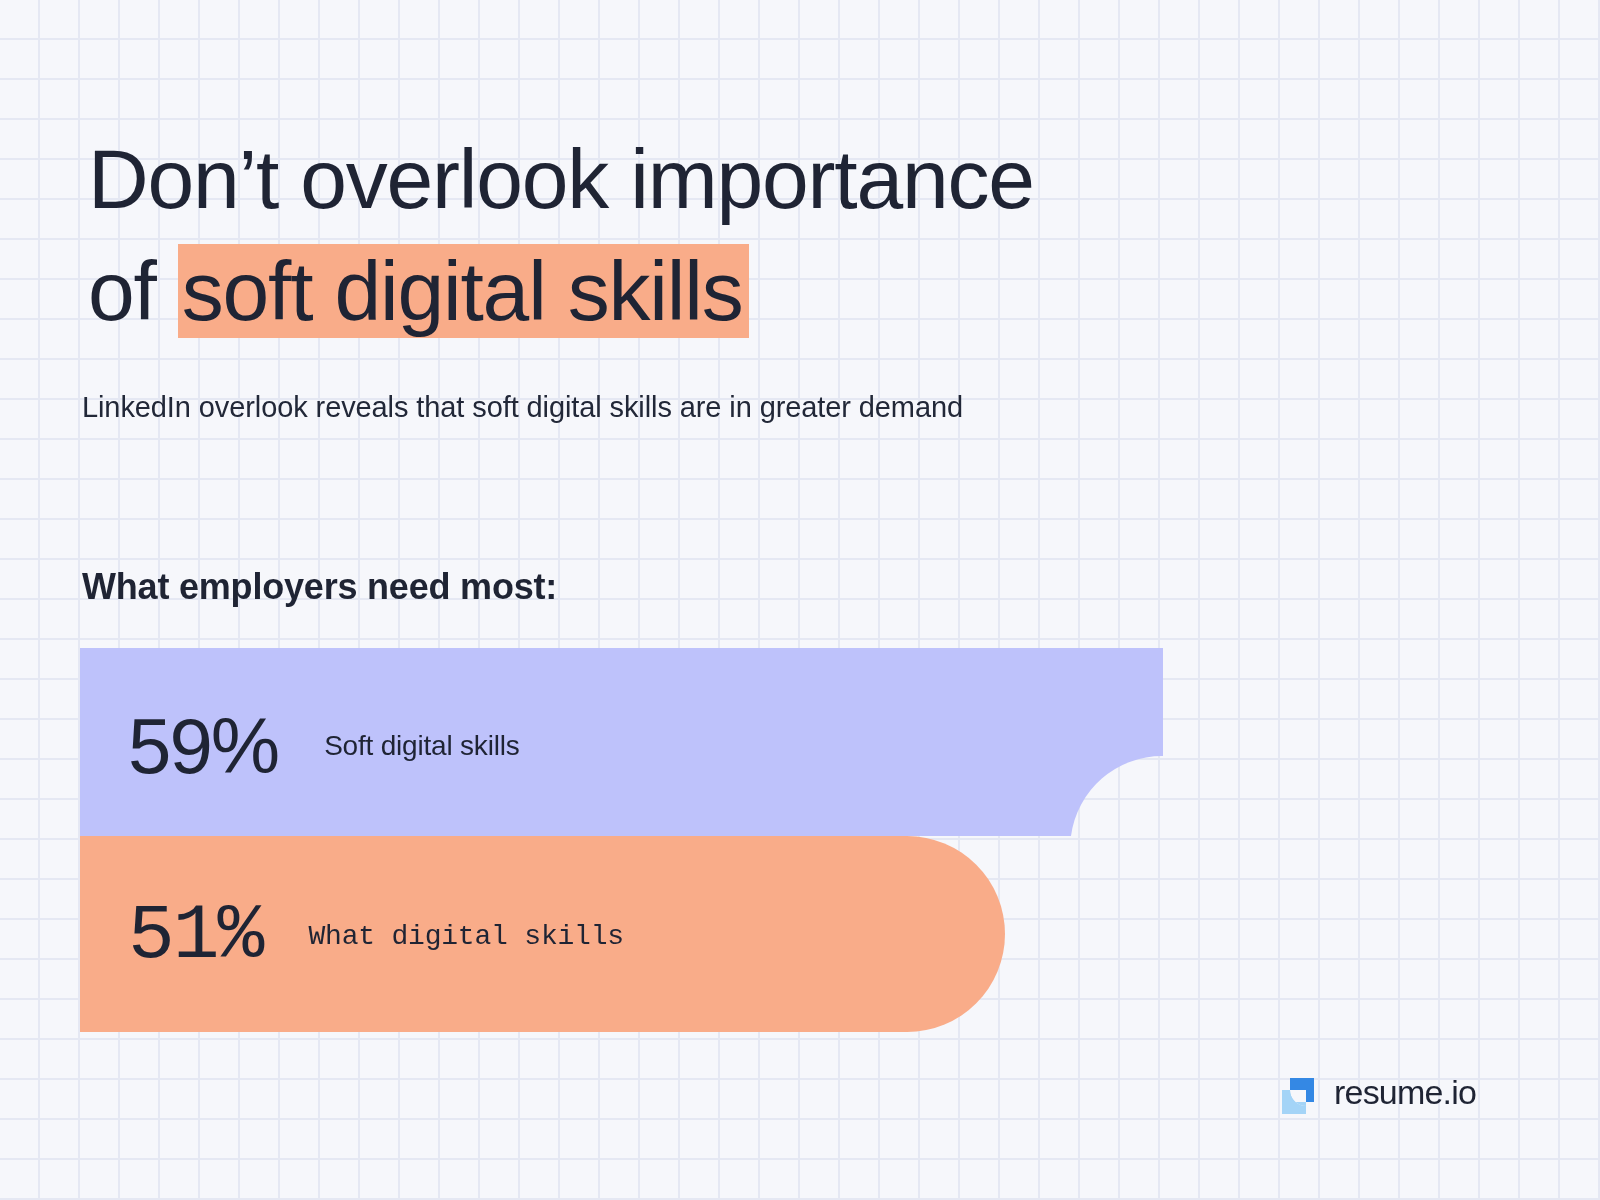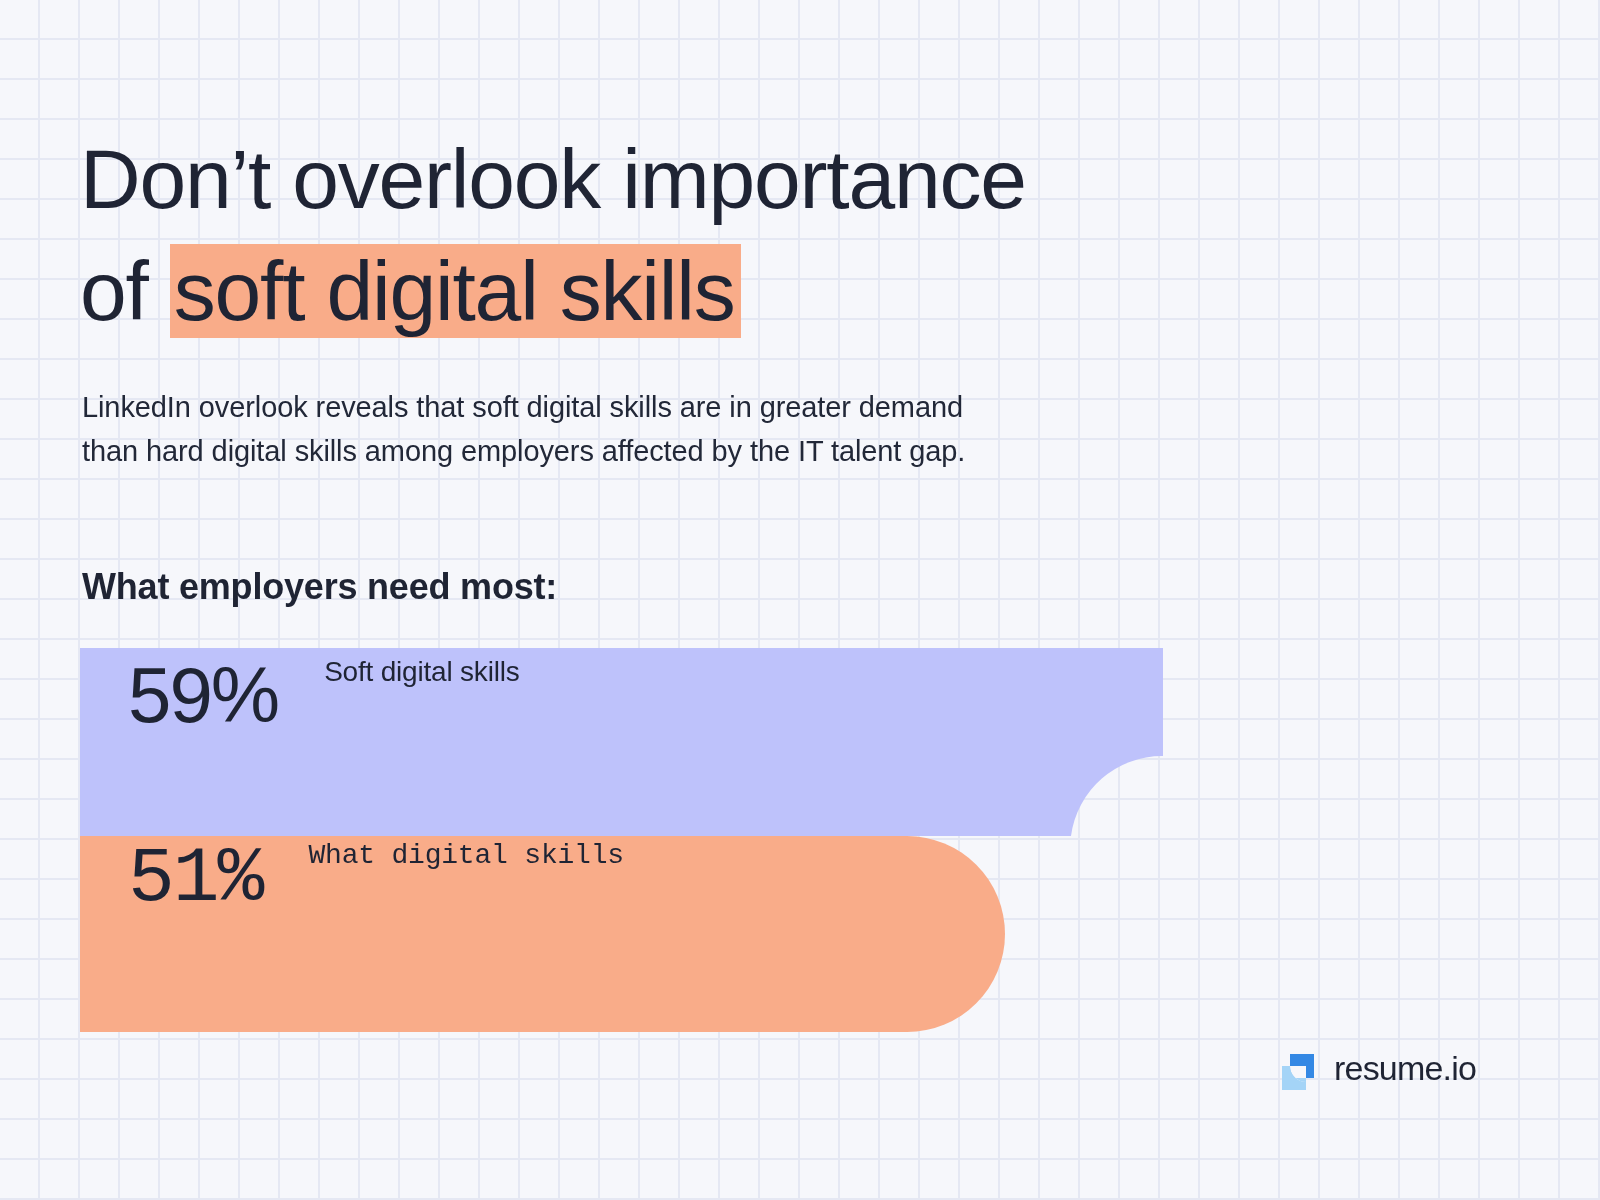--- a/index.html
+++ b/index.html
@@ -30,20 +30,21 @@
   #headline {
     position: absolute;
     left: 80px;
     top: 68px;
     width: 1180px;
     font-size: 84px;
     line-height: 1.33;
     font-weight: 400;
     letter-spacing: -1.2px;
     color: #1f2434;
+    padding-left: 8px;
   }
   #headline .hl-line {
     display: block;
     white-space: nowrap;
   }
   #headline .mark {
     background-color: #f9ac89;
     padding: 0 6px 0 4px;
     box-decoration-break: clone;
   }
@@ -92,21 +93,21 @@
     top: 0;
     height: 100%;
   }
 
   .bar-content {
     position: absolute;
     left: 0;
     top: 0;
     height: 100%;
     display: flex;
-    align-items: flex-start;
+    align-items: center;
     padding-left: 48px;
     box-sizing: border-box;
   }
 
   .bar-value {
     font-size: 78px;
     font-weight: 400;
     color: #1f2434;
     letter-spacing: -2px;
     line-height: 1;
@@ -123,21 +124,21 @@
   #bar-row-soft { top: 0; height: 188px; }
   #bar-row-hard { top: 188px; height: 196px; }
 
   #bar-row-soft .bar-content { padding-top: 8px; }
   #bar-row-hard .bar-content { padding-top: 4px; font-family: Liberation Mono, monospace; }
 
   
   #logo {
     position: absolute;
     left: 1274px;
-    top: 1044px;
+    top: 1068px;
     width: 220px;
     height: 48px;
     display: flex;
     align-items: center;
   }
   #logo-mark {
     width: 44px;
     height: 44px;
     flex: 0 0 auto;
   }
@@ -154,21 +155,20 @@
 
 <div id="canvas">
 
   <h1 id="headline">
     <span class="hl-line">Don’t overlook importance</span>
     <span class="hl-line"><span>of </span><span class="mark">soft digital skills</span></span>
   </h1>
 
   <p id="subtitle">
     <span class="sub-line">LinkedIn overlook reveals that soft digital skills are in greater demand</span>
-    <span class="sub-line">than hard digital skills among employers affected by the IT talent gap.</span>
   </p>
 
   <div id="section-label">What employers need most:</div>
 
   <div id="chart">
 
     <div class="bar-row" id="bar-row-soft" style="width:1120px;">
       <svg class="bar-shape" viewBox="0 0 1120 188" width="1120" height="188" preserveAspectRatio="none">
         <path id="path-soft" d="M 0 0 L 1083 0 L 1083 108 A 92 92 0 0 0 991 188 L 0 188 Z" fill="#bec2fb"></path>
       </svg>

